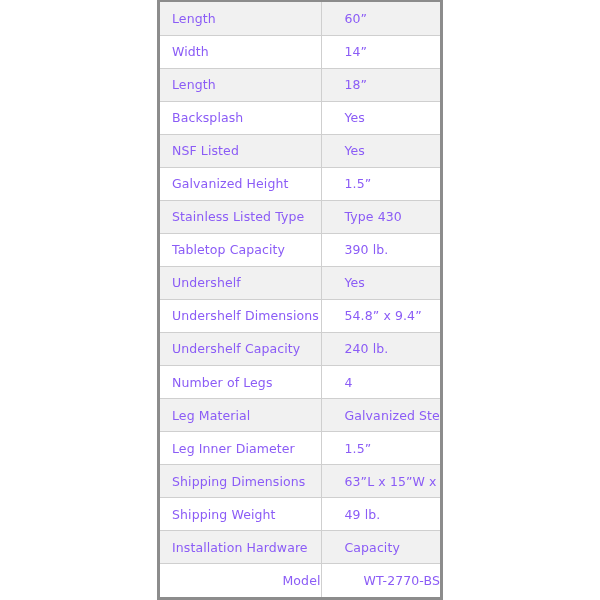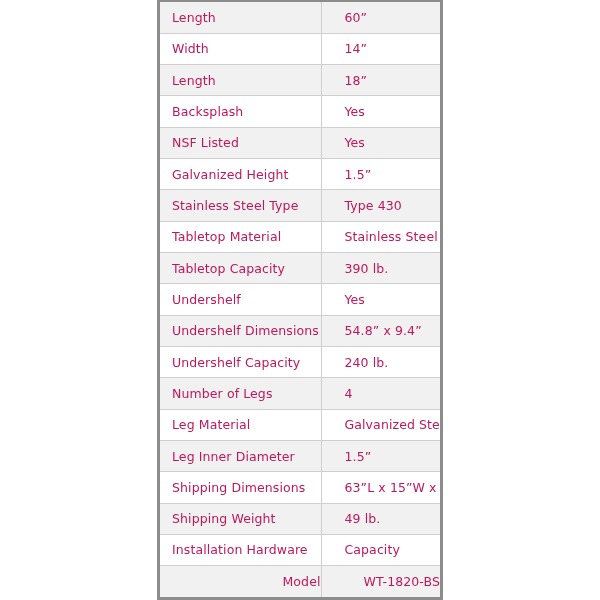--- a/index.html
+++ b/index.html
@@ -21,21 +21,21 @@
       border-top-width: 2px;
       background: #ffffff;
     }
     table.spec-table {
       width: 100%;
       height: 100%;
       border-collapse: collapse;
       table-layout: fixed;
       font-family: "DejaVu Sans", sans-serif;
       font-size: 12.5px;
-      color: #be185d;
+      color: #8b5cf6;
     }
     table.spec-table col.c1 { width: 161px; }
     table.spec-table col.c2 { width: auto; }
     table.spec-table tr {
       height: 29.8px;
     }
     table.spec-table tr:nth-child(odd) td {
       background: #f1f1f1;
     }
     table.spec-table tr:nth-child(even) td {
@@ -89,26 +89,22 @@
       </tr>
       <tr>
         <td class="label">NSF Listed</td>
         <td class="value">Yes</td>
       </tr>
       <tr>
         <td class="label">Galvanized Height</td>
         <td class="value">1.5”</td>
       </tr>
       <tr>
-        <td class="label">Stainless Steel Type</td>
+        <td class="label">Stainless Listed Type</td>
         <td class="value">Type 430</td>
-      </tr>
-      <tr>
-        <td class="label">Tabletop Material</td>
-        <td class="value">Stainless Steel</td>
       </tr>
       <tr>
         <td class="label">Tabletop Capacity</td>
         <td class="value">390 lb.</td>
       </tr>
       <tr>
         <td class="label">Undershelf</td>
         <td class="value">Yes</td>
       </tr>
       <tr>
@@ -138,17 +134,17 @@
       <tr>
         <td class="label">Shipping Weight</td>
         <td class="value">49 lb.</td>
       </tr>
       <tr>
         <td class="label">Installation Hardware</td>
         <td class="value">Capacity</td>
       </tr>
       <tr>
         <td class="label">Model</td>
-        <td class="value">WT-1820-BS</td>
+        <td class="value">WT-2770-BS</td>
       </tr>
     </tbody>
   </table>
 </div>
 
 </body></html>

